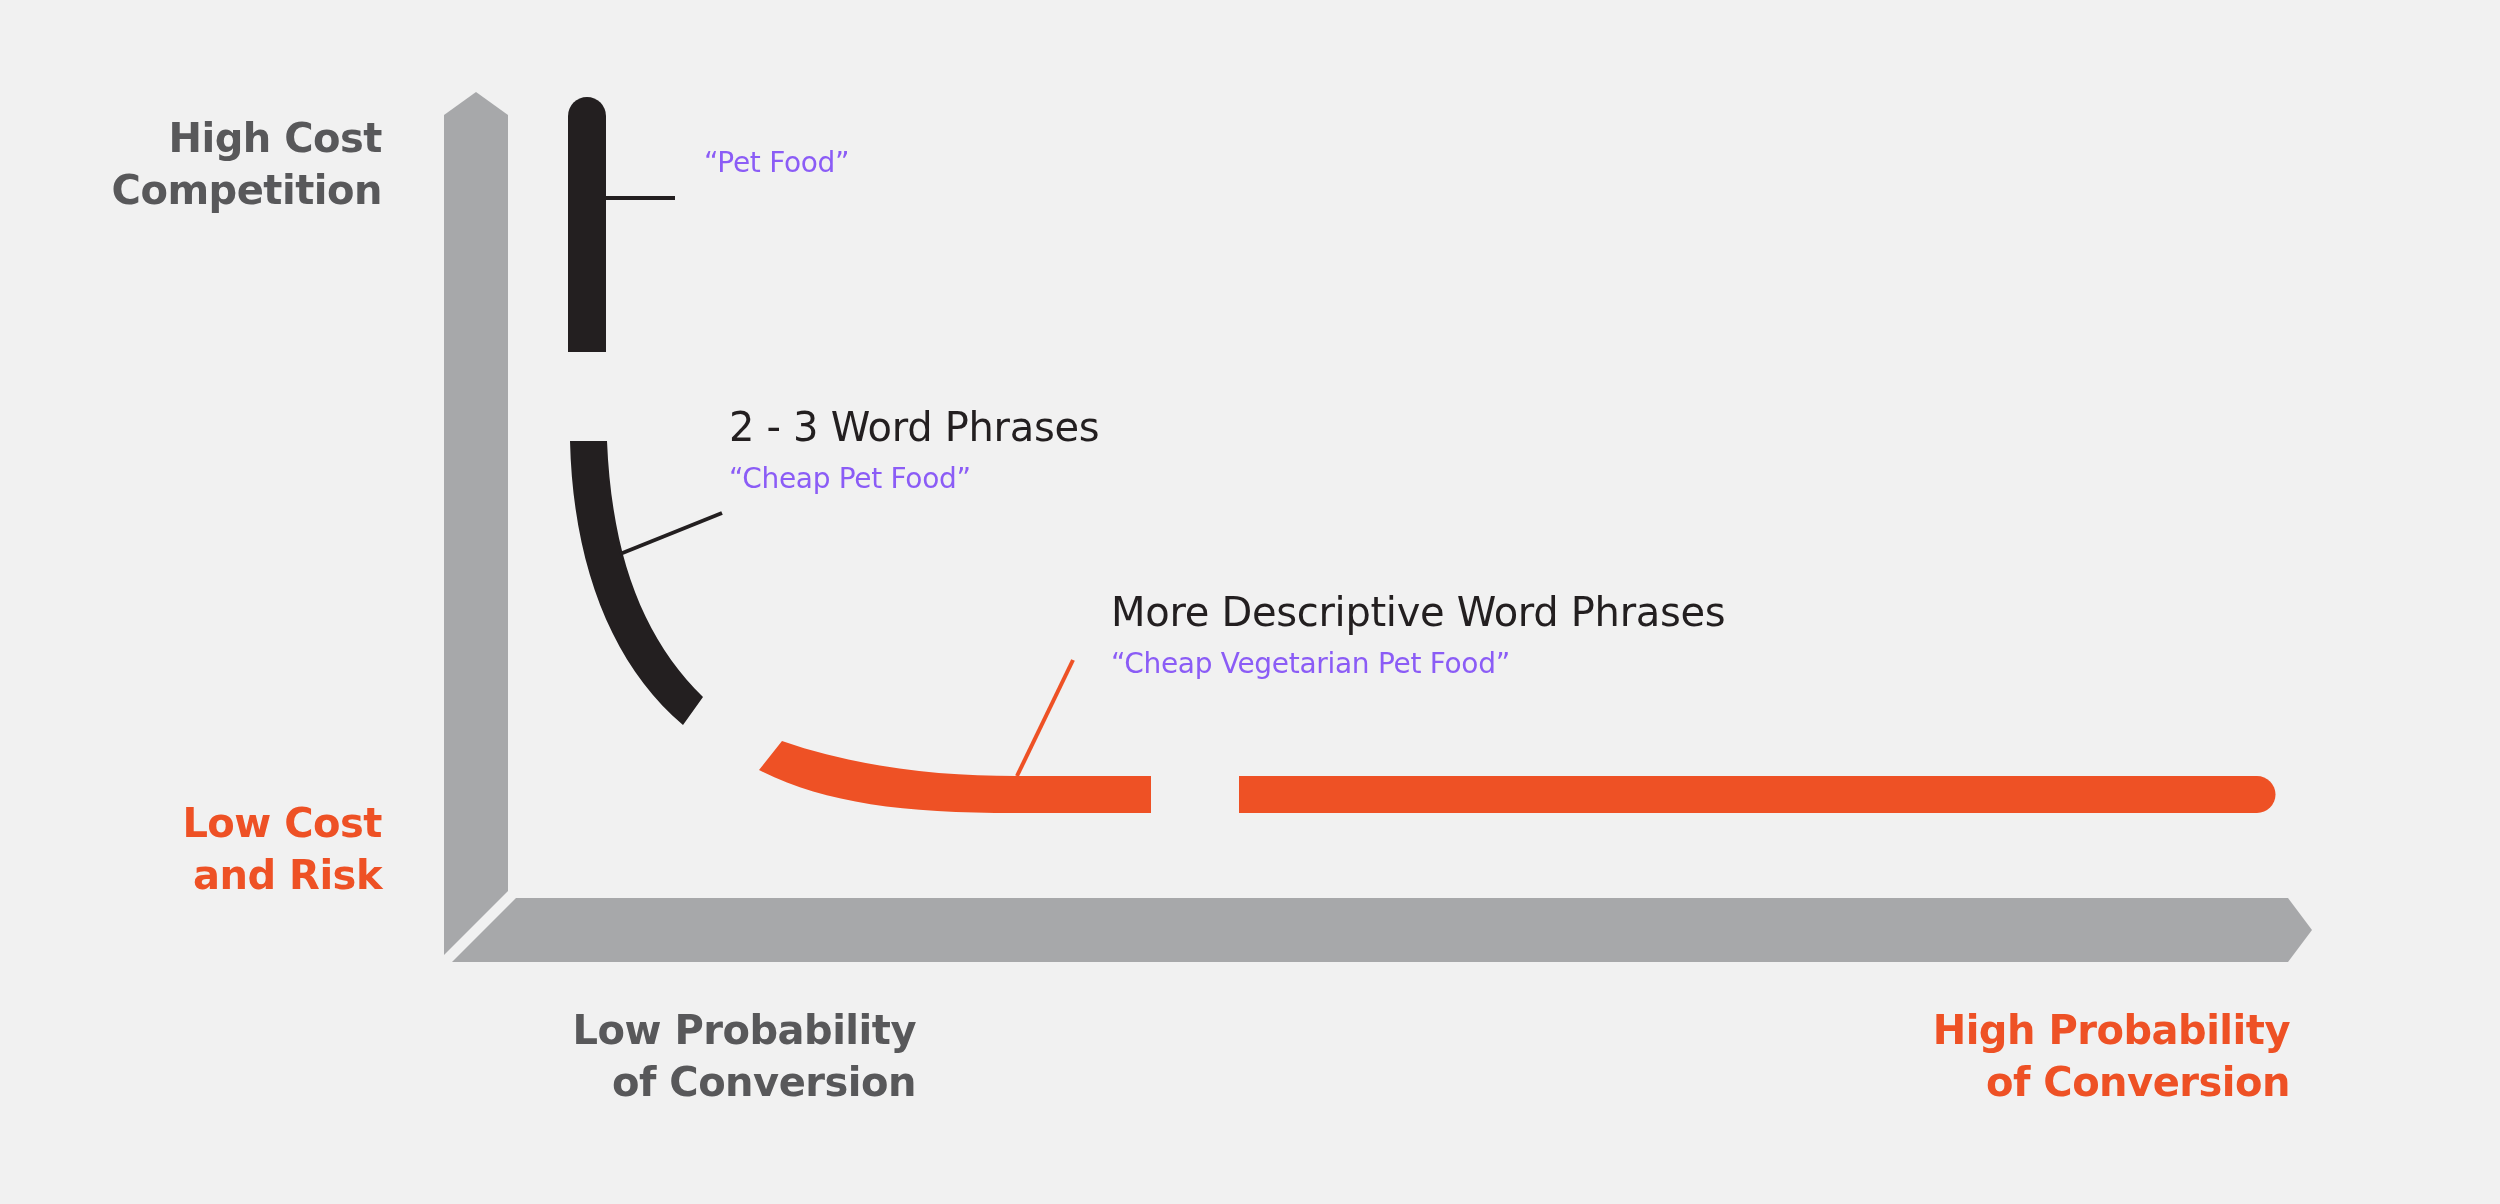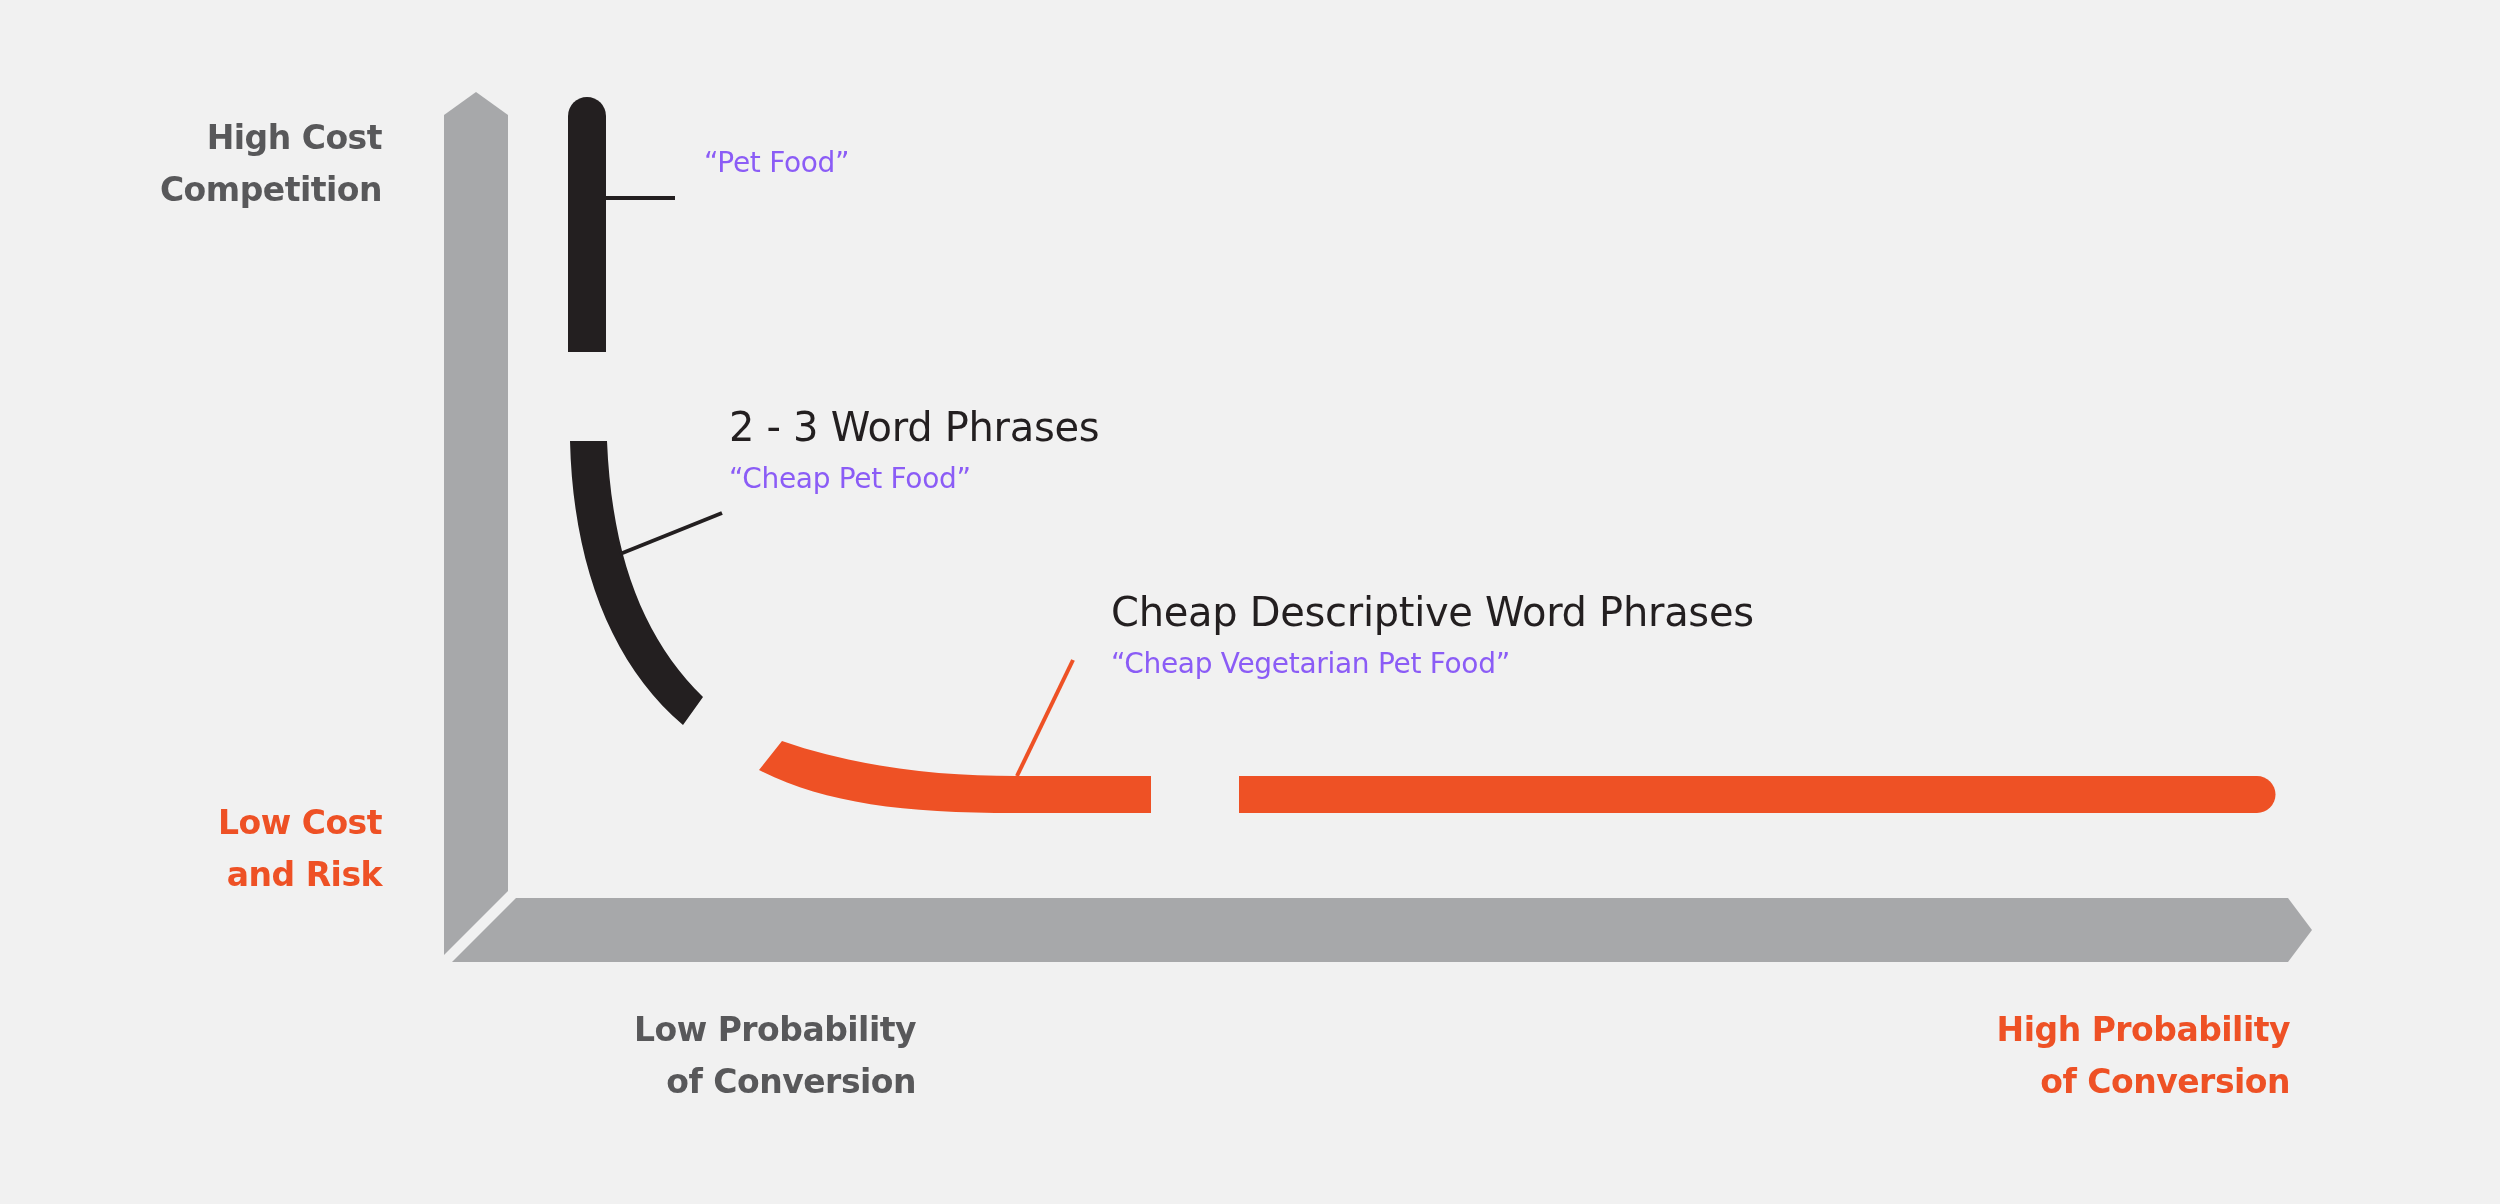--- a/index.html
+++ b/index.html
@@ -7,21 +7,21 @@
       width: 2500px; height: 1204px; overflow: hidden;
       background: #f1f1f1;
       position: relative;
       font-family: "Liberation Sans", sans-serif;
     }
     #canvas { position: absolute; left: 0; top: 0; width: 2500px; height: 1204px; }
     .axis-label {
       position: absolute;
       font-family: "DejaVu Sans", sans-serif;
       font-weight: bold;
-      font-size: 33px;
+      font-size: 40px;
       line-height: 52px;
       letter-spacing: -0.5px;
       white-space: nowrap;
     }
     .axis-label span { display: block; }
     .right { text-align: right; }
     .phrase {
       position: absolute;
       font-family: "DejaVu Sans", sans-serif;
       white-space: nowrap;
@@ -81,15 +81,15 @@
 </div>
 
 <div class="phrase" style="left:704px; top:137px;">
   <span class="example">“Pet Food”</span>
 </div>
 <div class="phrase" style="left:729px; top:401px;">
   <span class="title">2 - 3 Word Phrases</span>
   <span class="example">“Cheap Pet Food”</span>
 </div>
 <div class="phrase" style="left:1111px; top:586px;">
-  <span class="title">Cheap Descriptive Word Phrases</span>
+  <span class="title">More Descriptive Word Phrases</span>
   <span class="example">“Cheap Vegetarian Pet Food”</span>
 </div>
 
 </body></html>

